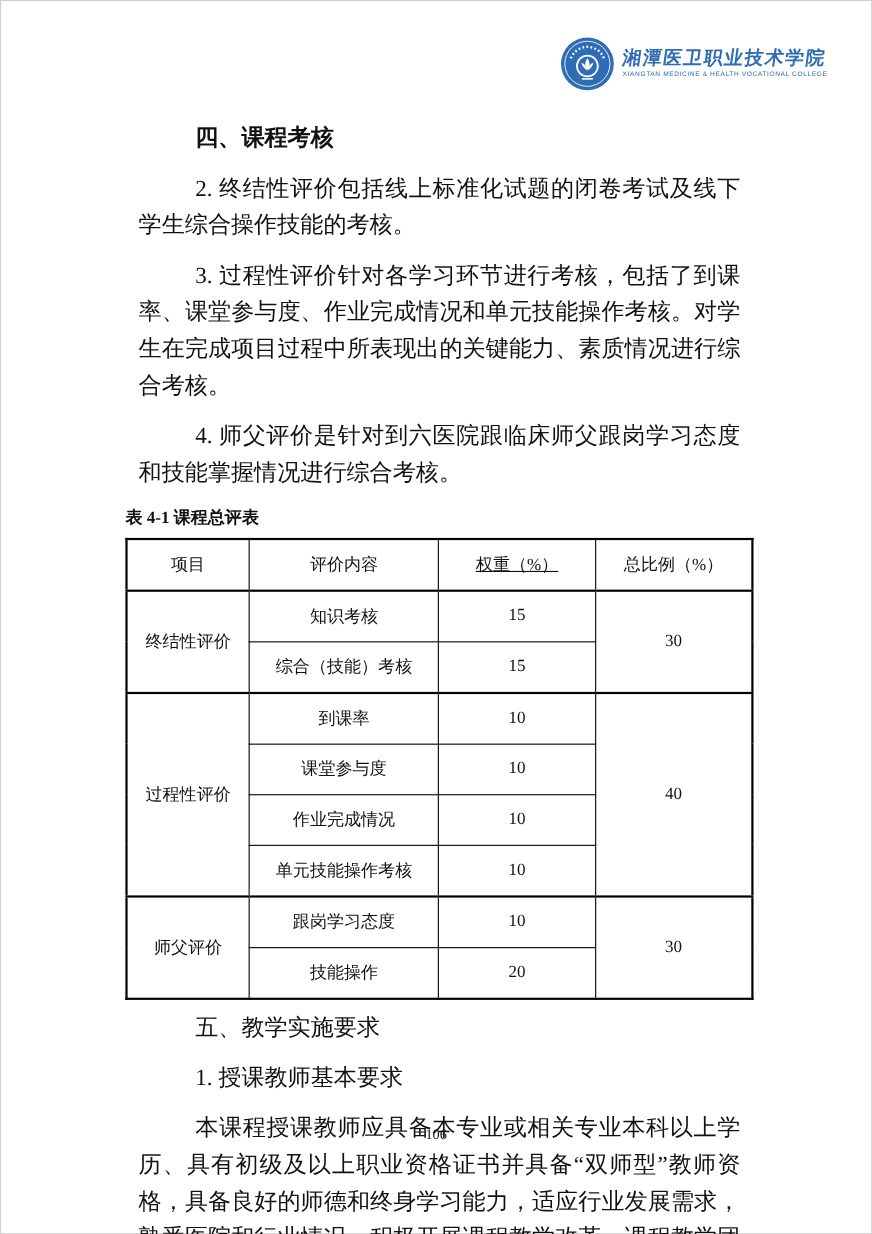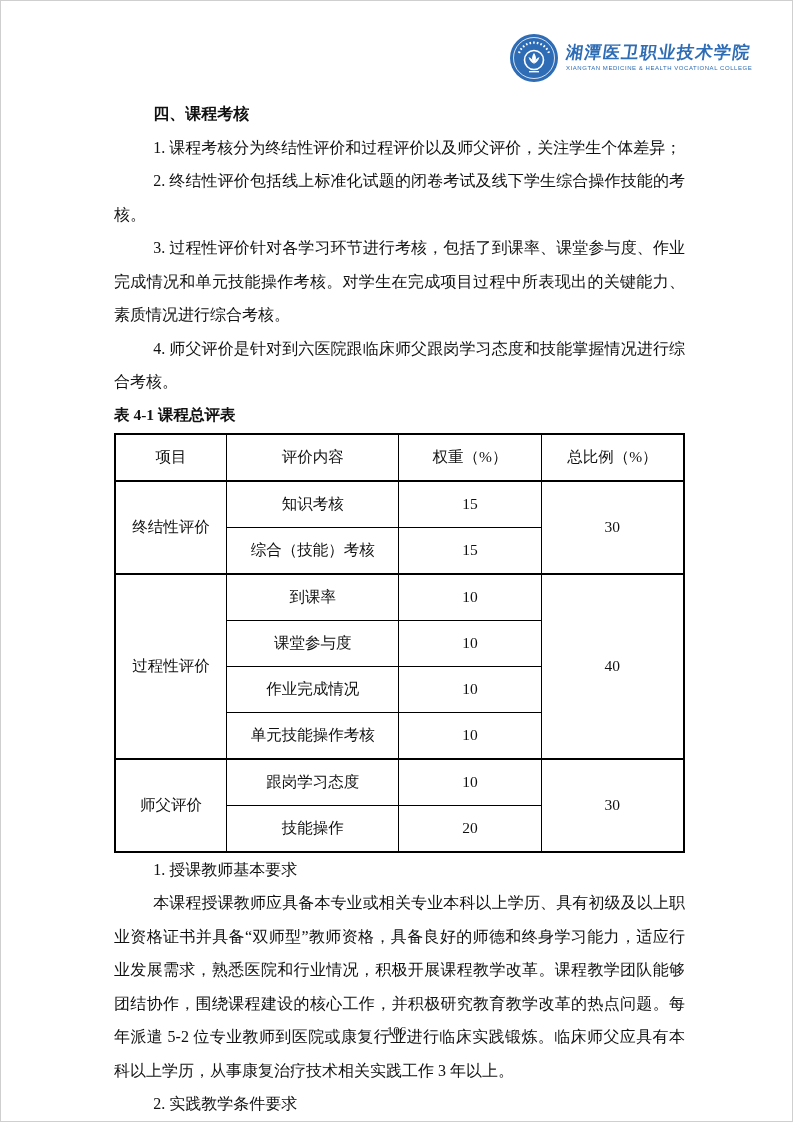--- a/index.html
+++ b/index.html
@@ -34,22 +34,22 @@
     font-size: 6px; color: #2e6cb5; letter-spacing: 0.55px;
     margin-top: 3px; white-space: nowrap;
     font-family: "Liberation Sans", "DejaVu Sans", sans-serif;
   }
 
   
   .content {
     position: absolute; left: 113px; top: 96px; width: 571px;
   }
   .para {
-    font-size: 16px; line-height: 33.5px;
-    text-align: justify; margin: 0;
+    font-size: 21px; line-height: 33.5px;
+    text-align: justify; margin: 12px;
   }
   .indent { text-indent: 2.45em; }
   .indent-sm { text-indent: 2.1em; }
   .bold { font-weight: bold; }
 
   
   .table-caption {
     font-size: 15.5px; font-weight: bold; 
     line-height: 24px; margin: 4px 0 6px 0;
   }
@@ -62,21 +62,21 @@
     border: 1px solid #000;
     font-size: 15.5px; font-weight: normal;
     text-align: center; vertical-align: middle;
     padding: 12px 2px;
   }
   table.eval thead th { height: 36px; border-bottom: 2px solid #000; }
   table.eval tbody td { height: 31px; }
   table.eval td.grp { border-bottom: 2px solid #000; }
   .col-project { width: 19.6%; }
   .col-content { width: 30.3%; font-family: Liberation Serif, serif; }
-  .col-weight  { width: 25.0%; }
+  .col-weight  { width: 25.0%; text-decoration: underline; }
   .col-total   { width: 25.1%; }
 
   .sec5 { margin-top: 9px; }
 
   
   .page-number {
     position: absolute; top: 1022px; left: 0; width: 100%;
     text-align: center; font-size: 13px; color: #111;
   }
 </style>
@@ -98,21 +98,20 @@
     </svg>
     <div class="logo-text">
       <span class="logo-zh">湘潭医卫职业技术学院</span>
       <span class="logo-en">XIANGTAN MEDICINE &amp; HEALTH VOCATIONAL COLLEGE</span>
     </div>
   </div>
 
   <div class="content">
 
     <p class="para indent bold">四、课程考核</p>
-    <p class="para indent">1. 课程考核分为终结性评价和过程评价以及师父评价，关注学生个体差异；</p>
     <p class="para indent">2. 终结性评价包括线上标准化试题的闭卷考试及线下学生综合操作技能的考核。</p>
     <p class="para indent">3. 过程性评价针对各学习环节进行考核，包括了到课率、课堂参与度、作业完成情况和单元技能操作考核。对学生在完成项目过程中所表现出的关键能力、素质情况进行综合考核。</p>
     <p class="para indent">4. 师父评价是针对到六医院跟临床师父跟岗学习态度和技能掌握情况进行综合考核。</p>
 
     <div class="table-caption">表 4-1  课程总评表</div>
 
     <table class="eval">
       <thead>
         <tr>
           <th class="col-project">项目</th>
@@ -156,20 +155,21 @@
           <td>10</td>
           <td rowspan="2">30</td>
         </tr>
         <tr>
           <td>技能操作</td>
           <td>20</td>
         </tr>
       </tbody>
     </table>
 
+    <p class="para indent sec5">五、教学实施要求</p>
     <p class="para indent">1. 授课教师基本要求</p>
     <p class="para indent">本课程授课教师应具备本专业或相关专业本科以上学历、具有初级及以上职业资格证书并具备“双师型”教师资格，具备良好的师德和终身学习能力，适应行业发展需求，熟悉医院和行业情况，积极开展课程教学改革。课程教学团队能够团结协作，围绕课程建设的核心工作，并积极研究教育教学改革的热点问题。每年派遣 5-2 位专业教师到医院或康复行业进行临床实践锻炼。临床师父应具有本科以上学历，从事康复治疗技术相关实践工作 3 年以上。</p>
     <p class="para indent">2. 实践教学条件要求</p>
 
   </div>
 
   <div class="page-number">106</div>
 
 </div>
 

